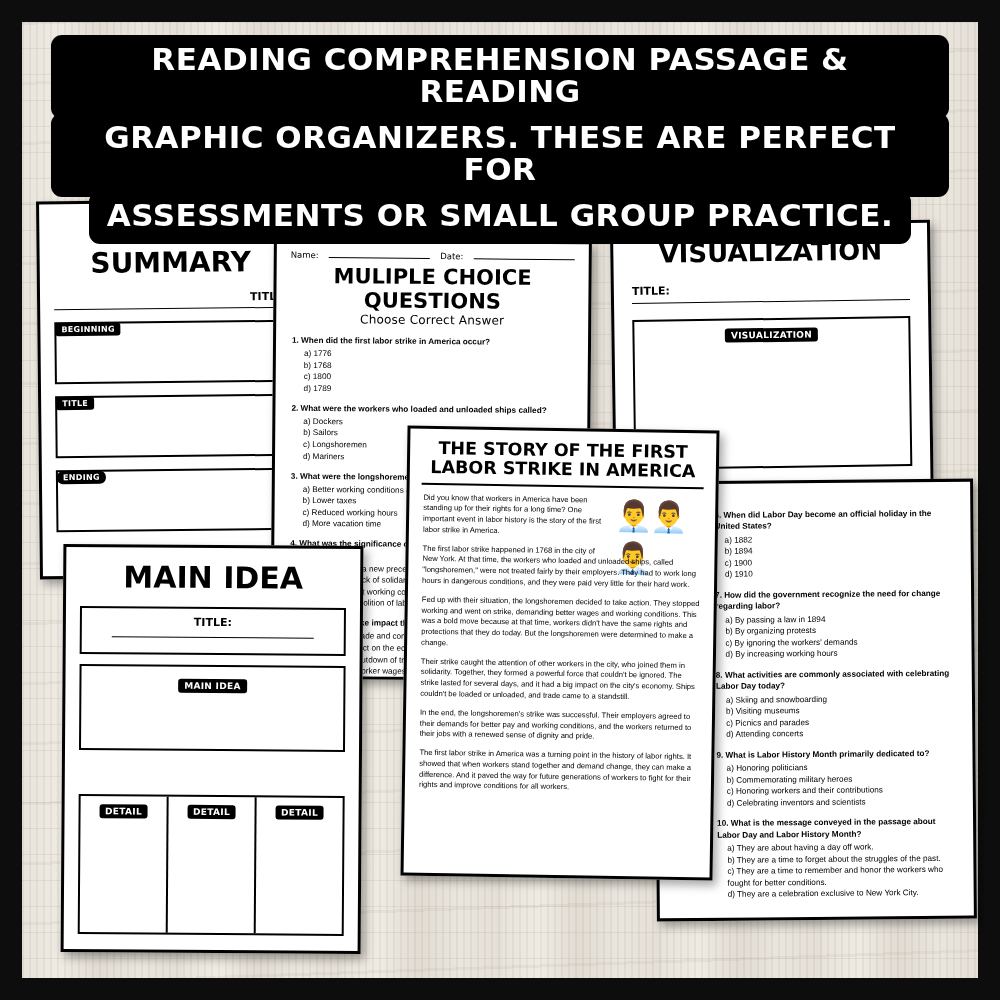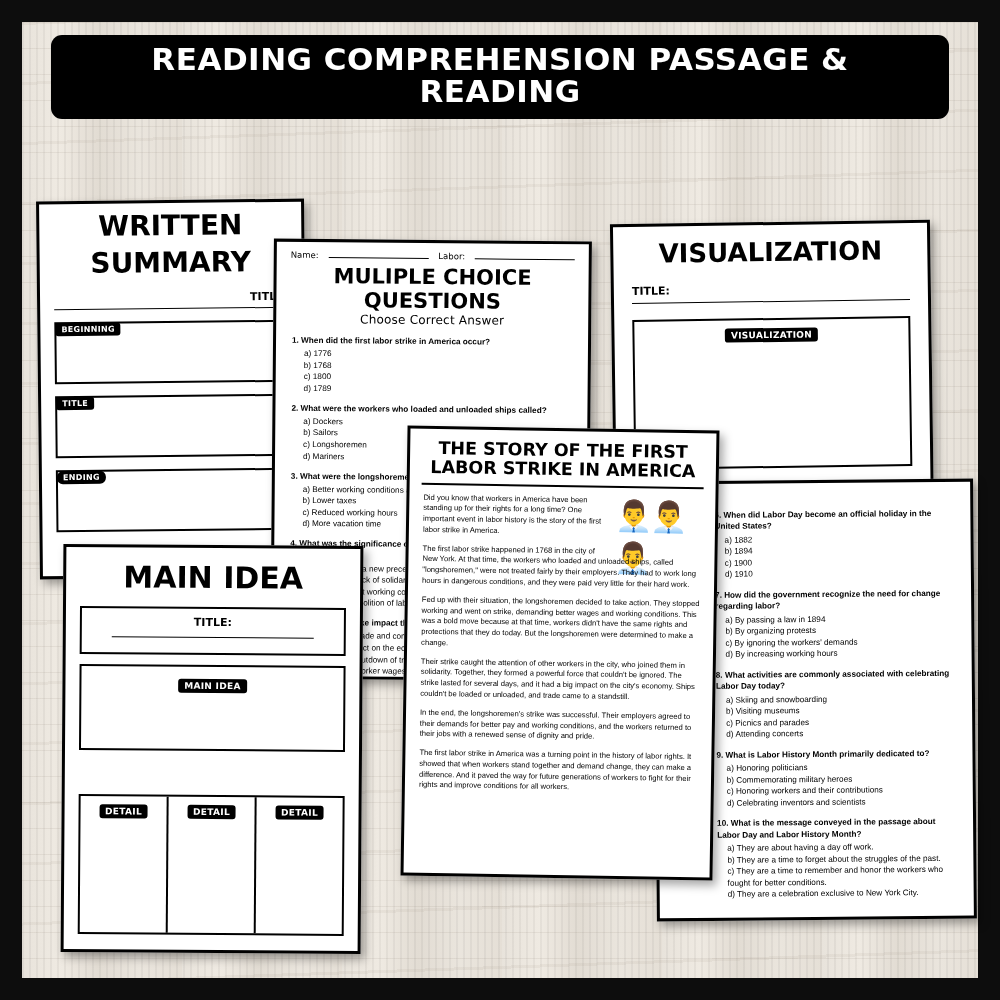--- a/index.html
+++ b/index.html
@@ -251,21 +251,22 @@
 </style>
 </head>
 <body>
 
 <div id="stage">
 
   <div class="wood"></div>
 
   <div class="banner">
     <div class="line">Reading Comprehension Passage &amp; Reading</div><br>
-    <br>
+    <div class="line">Graphic Organizers. These are perfect for</div><br>
+    <div class="line">Assessments or Small Group Practice.</div>
   </div>
 
   <div class="paper" id="written-summary">
     <div class="sheet-title">Written</div>
     <div class="sheet-title">Summary</div>
     <div id="ws-title-row">TITLE:</div>
     <div id="ws-title-line" class="rule"></div>
 
     <div class="box ws-box">
       <div class="tag" style="left:-1px; top:-1px;">BEGINNING</div>
@@ -275,21 +276,21 @@
     </div>
     <div class="box ws-box">
       <div class="tag" style="left:-1px; top:-1px;border-radius:6px;">ENDING</div>
     </div>
   </div>
 
   <div class="paper" id="multiple-choice">
     <div class="mc-meta">
       <span>Name:</span>
       <span class="ln"></span>
-      <span>Labor:</span>
+      <span>Date:</span>
       <span class="ln"></span>
     </div>
     <div class="sheet-title" id="mc-heading">Muliple Choice Questions</div>
     <div id="mc-sub">Choose Correct Answer</div>
 
     <div class="mc-q">
       <div class="qt">1. When did the first labor strike in America occur?</div>
       <ul>
         <li>a) 1776</li>
         <li>b) 1768</li>

